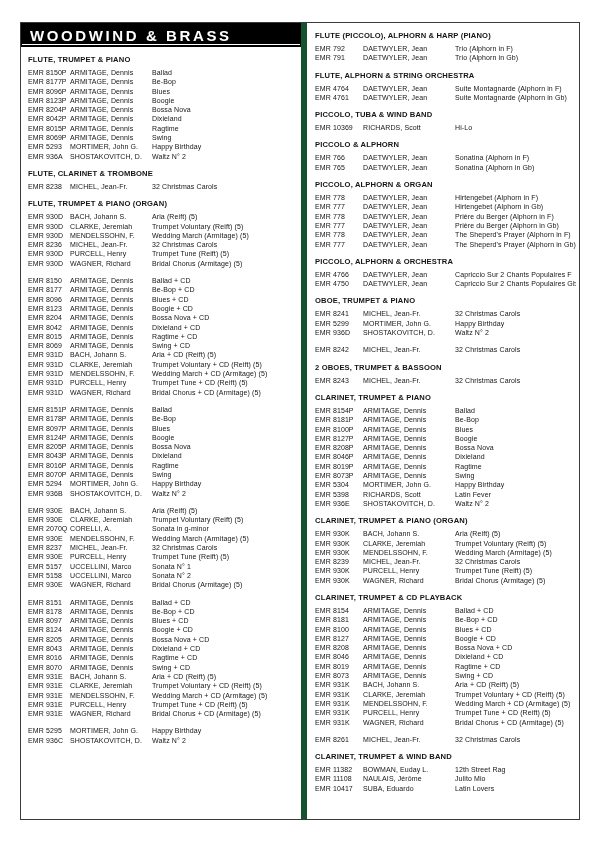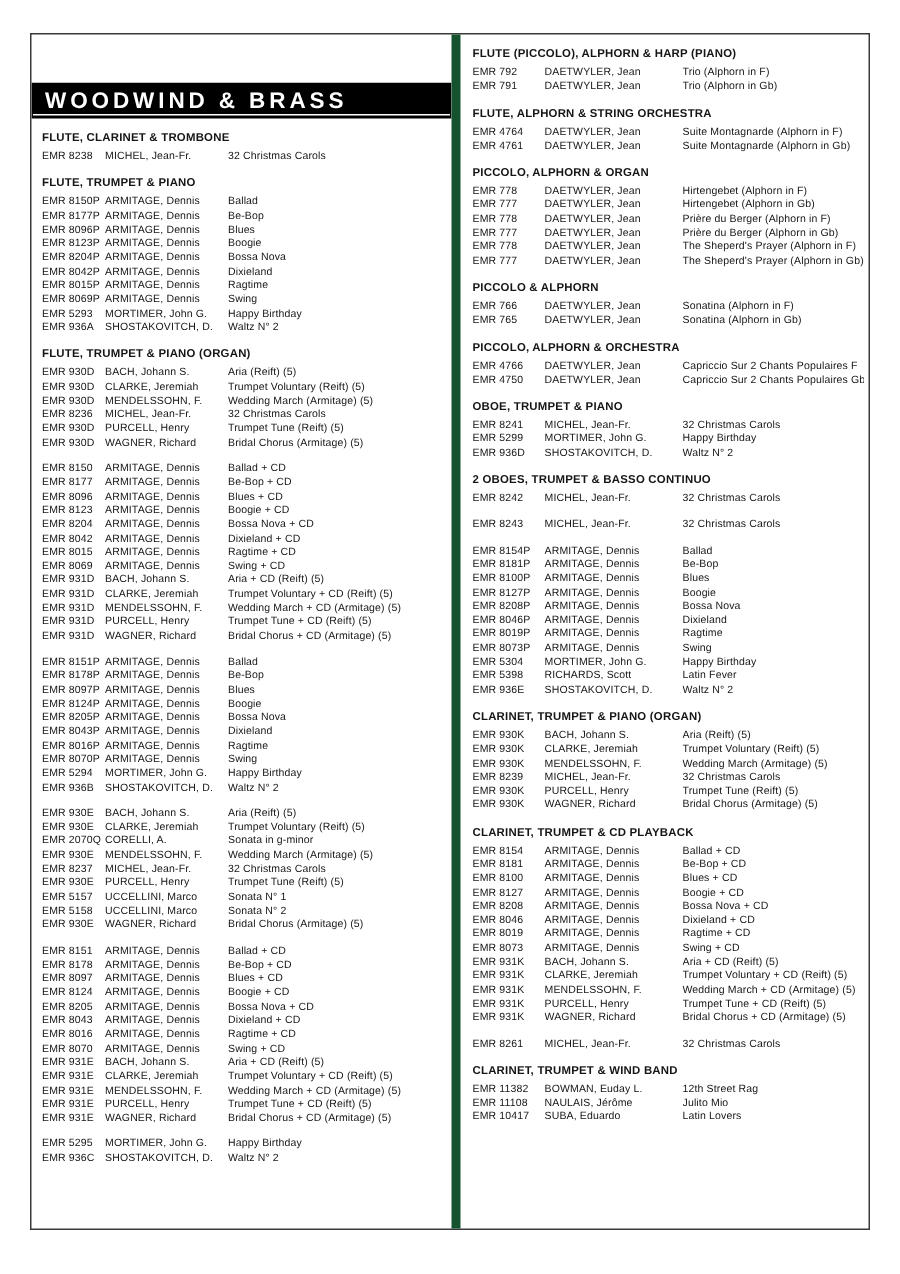--- a/index.html
+++ b/index.html
@@ -6,21 +6,21 @@
   body{
     width:600px;height:849px;position:relative;
     font-family:"Liberation Sans",sans-serif;color:#151515;
     -webkit-font-smoothing:antialiased;
   }
   .page{
     position:absolute;left:20px;top:22px;width:560px;height:798px;
     border:1px solid #3a3a3a;box-sizing:border-box;display:flex;background:#fff;
   }
   .col{box-sizing:border-box;overflow:hidden;}
-  .col-left{width:280px;margin-top:32px;}
+  .col-left{width:280px;}
   .col-right{flex:1;border-left:6px solid #14532d;padding-top:2px;}
   .title-bar{
     position:relative;height:24px;background:#000;color:#fff;
     display:flex;align-items:center;padding-left:9px;box-sizing:border-box;
   }
   .title-bar::after{
     content:"";position:absolute;left:1px;right:1px;bottom:2px;height:1px;background:#fff;
   }
   .title{font-size:15px;font-weight:bold;letter-spacing:2.6px;white-space:nowrap;}
   .section{margin:8px 3px 0 7px;}
@@ -38,81 +38,81 @@
 </style>
 </head>
 <body>
 
 <div class="page">
   <div class="col col-left">
     <div class="title-bar">
       <span class="title">WOODWIND &amp; BRASS</span>
     </div>
   <div class="section">
+        <div class="heading">FLUTE, TRUMPET &amp; PIANO</div>
+        <div class="row">
+          <span>EMR 8150P</span>
+          <span>ARMITAGE, Dennis</span>
+          <span>Ballad</span>
+        </div>
+        <div class="row">
+          <span>EMR 8177P</span>
+          <span>ARMITAGE, Dennis</span>
+          <span>Be-Bop</span>
+        </div>
+        <div class="row">
+          <span>EMR 8096P</span>
+          <span>ARMITAGE, Dennis</span>
+          <span>Blues</span>
+        </div>
+        <div class="row">
+          <span>EMR 8123P</span>
+          <span>ARMITAGE, Dennis</span>
+          <span>Boogie</span>
+        </div>
+        <div class="row">
+          <span>EMR 8204P</span>
+          <span>ARMITAGE, Dennis</span>
+          <span>Bossa Nova</span>
+        </div>
+        <div class="row">
+          <span>EMR 8042P</span>
+          <span>ARMITAGE, Dennis</span>
+          <span>Dixieland</span>
+        </div>
+        <div class="row">
+          <span>EMR 8015P</span>
+          <span>ARMITAGE, Dennis</span>
+          <span>Ragtime</span>
+        </div>
+        <div class="row">
+          <span>EMR 8069P</span>
+          <span>ARMITAGE, Dennis</span>
+          <span>Swing</span>
+        </div>
+        <div class="row">
+          <span>EMR 5293</span>
+          <span>MORTIMER, John G.</span>
+          <span>Happy Birthday</span>
+        </div>
+        <div class="row">
+          <span>EMR 936A</span>
+          <span>SHOSTAKOVITCH, D.</span>
+          <span>Waltz N° 2</span>
+        </div>
+      </div>
+      <div class="section">
         <div class="heading">FLUTE, CLARINET &amp; TROMBONE</div>
         <div class="row">
           <span>EMR 8238</span>
           <span>MICHEL, Jean-Fr.</span>
           <span>32 Christmas Carols</span>
         </div>
       </div>
       <div class="section">
-        <div class="heading">FLUTE, TRUMPET &amp; PIANO</div>
-        <div class="row">
-          <span>EMR 8150P</span>
-          <span>ARMITAGE, Dennis</span>
-          <span>Ballad</span>
-        </div>
-        <div class="row">
-          <span>EMR 8177P</span>
-          <span>ARMITAGE, Dennis</span>
-          <span>Be-Bop</span>
-        </div>
-        <div class="row">
-          <span>EMR 8096P</span>
-          <span>ARMITAGE, Dennis</span>
-          <span>Blues</span>
-        </div>
-        <div class="row">
-          <span>EMR 8123P</span>
-          <span>ARMITAGE, Dennis</span>
-          <span>Boogie</span>
-        </div>
-        <div class="row">
-          <span>EMR 8204P</span>
-          <span>ARMITAGE, Dennis</span>
-          <span>Bossa Nova</span>
-        </div>
-        <div class="row">
-          <span>EMR 8042P</span>
-          <span>ARMITAGE, Dennis</span>
-          <span>Dixieland</span>
-        </div>
-        <div class="row">
-          <span>EMR 8015P</span>
-          <span>ARMITAGE, Dennis</span>
-          <span>Ragtime</span>
-        </div>
-        <div class="row">
-          <span>EMR 8069P</span>
-          <span>ARMITAGE, Dennis</span>
-          <span>Swing</span>
-        </div>
-        <div class="row">
-          <span>EMR 5293</span>
-          <span>MORTIMER, John G.</span>
-          <span>Happy Birthday</span>
-        </div>
-        <div class="row">
-          <span>EMR 936A</span>
-          <span>SHOSTAKOVITCH, D.</span>
-          <span>Waltz N° 2</span>
-        </div>
-      </div>
-      <div class="section">
         <div class="heading">FLUTE, TRUMPET &amp; PIANO (ORGAN)</div>
         <div class="row">
           <span>EMR 930D</span>
           <span>BACH, Johann S.</span>
           <span>Aria (Reift) (5)</span>
         </div>
         <div class="row">
           <span>EMR 930D</span>
           <span>CLARKE, Jeremiah</span>
           <span>Trumpet Voluntary (Reift) (5)</span>
@@ -405,20 +405,41 @@
           <span>DAETWYLER, Jean</span>
           <span>Suite Montagnarde (Alphorn in F)</span>
         </div>
         <div class="row">
           <span>EMR 4761</span>
           <span>DAETWYLER, Jean</span>
           <span>Suite Montagnarde (Alphorn in Gb)</span>
         </div>
       </div>
       <div class="section">
+        <div class="heading">PICCOLO, TUBA &amp; WIND BAND</div>
+        <div class="row">
+          <span>EMR 10369</span>
+          <span>RICHARDS, Scott</span>
+          <span>Hi-Lo</span>
+        </div>
+      </div>
+      <div class="section">
+        <div class="heading">PICCOLO &amp; ALPHORN</div>
+        <div class="row">
+          <span>EMR 766</span>
+          <span>DAETWYLER, Jean</span>
+          <span>Sonatina (Alphorn in F)</span>
+        </div>
+        <div class="row">
+          <span>EMR 765</span>
+          <span>DAETWYLER, Jean</span>
+          <span>Sonatina (Alphorn in Gb)</span>
+        </div>
+      </div>
+      <div class="section">
         <div class="heading">PICCOLO, ALPHORN &amp; ORGAN</div>
         <div class="row">
           <span>EMR 778</span>
           <span>DAETWYLER, Jean</span>
           <span>Hirtengebet (Alphorn in F)</span>
         </div>
         <div class="row">
           <span>EMR 777</span>
           <span>DAETWYLER, Jean</span>
           <span>Hirtengebet (Alphorn in Gb)</span>
@@ -435,33 +456,20 @@
         </div>
         <div class="row">
           <span>EMR 778</span>
           <span>DAETWYLER, Jean</span>
           <span>The Sheperd's Prayer (Alphorn in F)</span>
         </div>
         <div class="row">
           <span>EMR 777</span>
           <span>DAETWYLER, Jean</span>
           <span>The Sheperd's Prayer (Alphorn in Gb)</span>
-        </div>
-      </div>
-      <div class="section">
-        <div class="heading">PICCOLO &amp; ALPHORN</div>
-        <div class="row">
-          <span>EMR 766</span>
-          <span>DAETWYLER, Jean</span>
-          <span>Sonatina (Alphorn in F)</span>
-        </div>
-        <div class="row">
-          <span>EMR 765</span>
-          <span>DAETWYLER, Jean</span>
-          <span>Sonatina (Alphorn in Gb)</span>
         </div>
       </div>
       <div class="section">
         <div class="heading">PICCOLO, ALPHORN &amp; ORCHESTRA</div>
         <div class="row">
           <span>EMR 4766</span>
           <span>DAETWYLER, Jean</span>
           <span>Capriccio Sur 2 Chants Populaires F</span>
         </div>
         <div class="row">
@@ -482,35 +490,36 @@
           <span>MORTIMER, John G.</span>
           <span>Happy Birthday</span>
         </div>
         <div class="row">
           <span>EMR 936D</span>
           <span>SHOSTAKOVITCH, D.</span>
           <span>Waltz N° 2</span>
         </div>
       </div>
       <div class="section">
-        <div class="heading">2 OBOES, TRUMPET &amp; BASSO CONTINUO</div>
         <div class="row">
           <span>EMR 8242</span>
           <span>MICHEL, Jean-Fr.</span>
           <span>32 Christmas Carols</span>
         </div>
       </div>
       <div class="section">
+        <div class="heading">2 OBOES, TRUMPET &amp; BASSOON</div>
         <div class="row">
           <span>EMR 8243</span>
           <span>MICHEL, Jean-Fr.</span>
           <span>32 Christmas Carols</span>
         </div>
       </div>
       <div class="section">
+        <div class="heading">CLARINET, TRUMPET &amp; PIANO</div>
         <div class="row">
           <span>EMR 8154P</span>
           <span>ARMITAGE, Dennis</span>
           <span>Ballad</span>
         </div>
         <div class="row">
           <span>EMR 8181P</span>
           <span>ARMITAGE, Dennis</span>
           <span>Be-Bop</span>
         </div>

